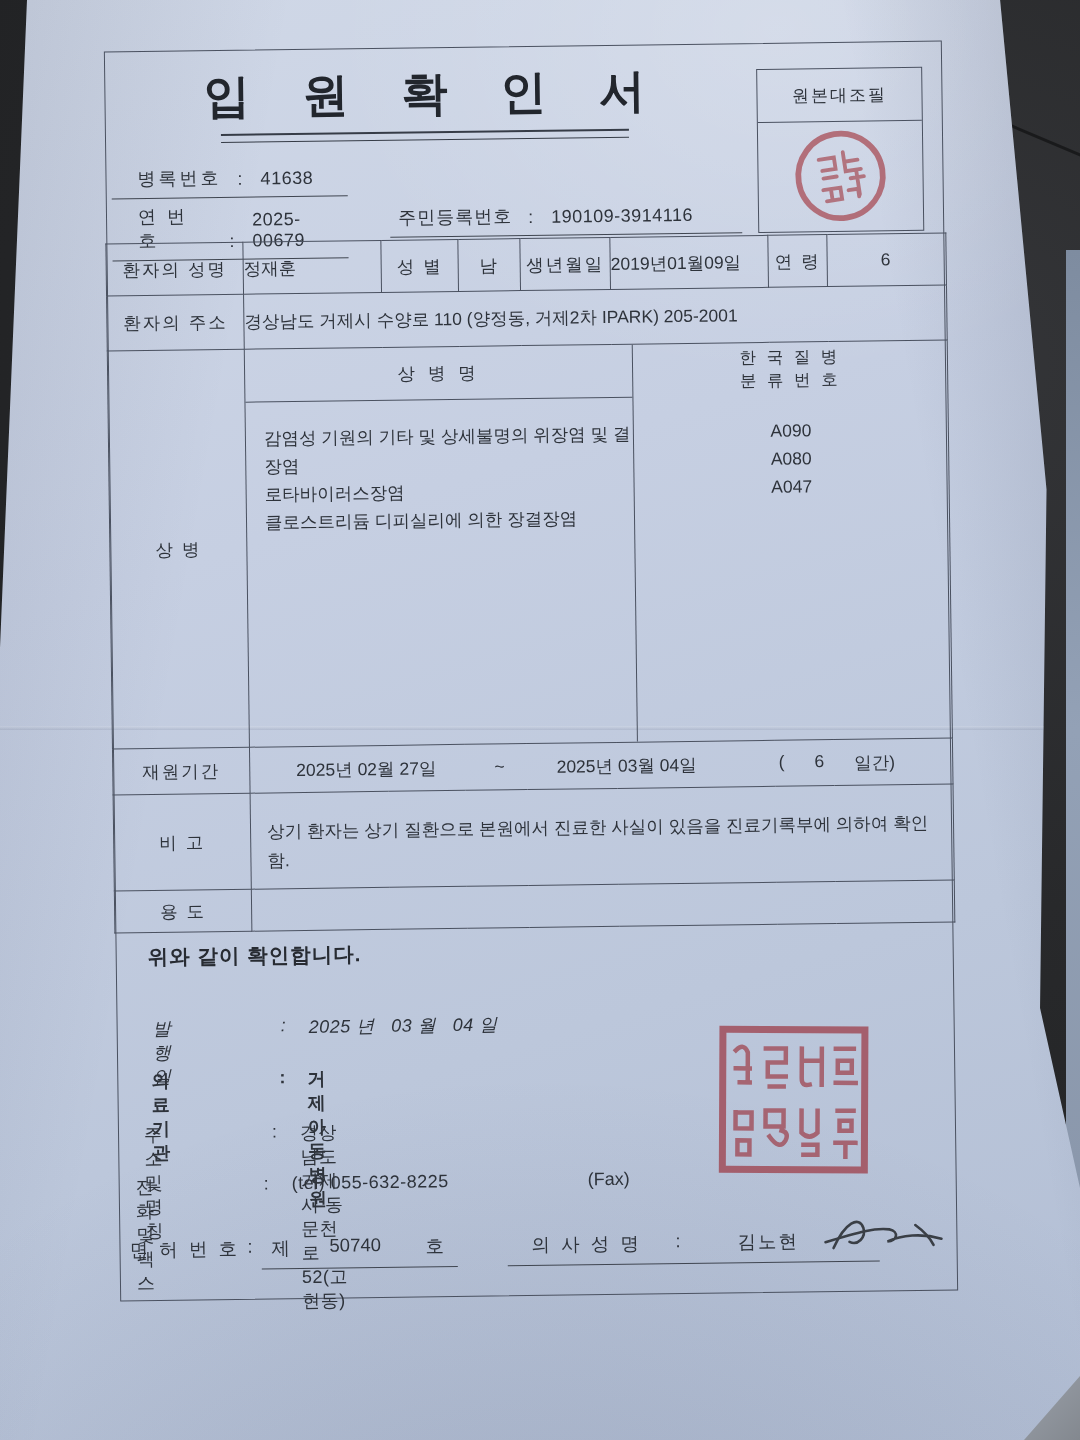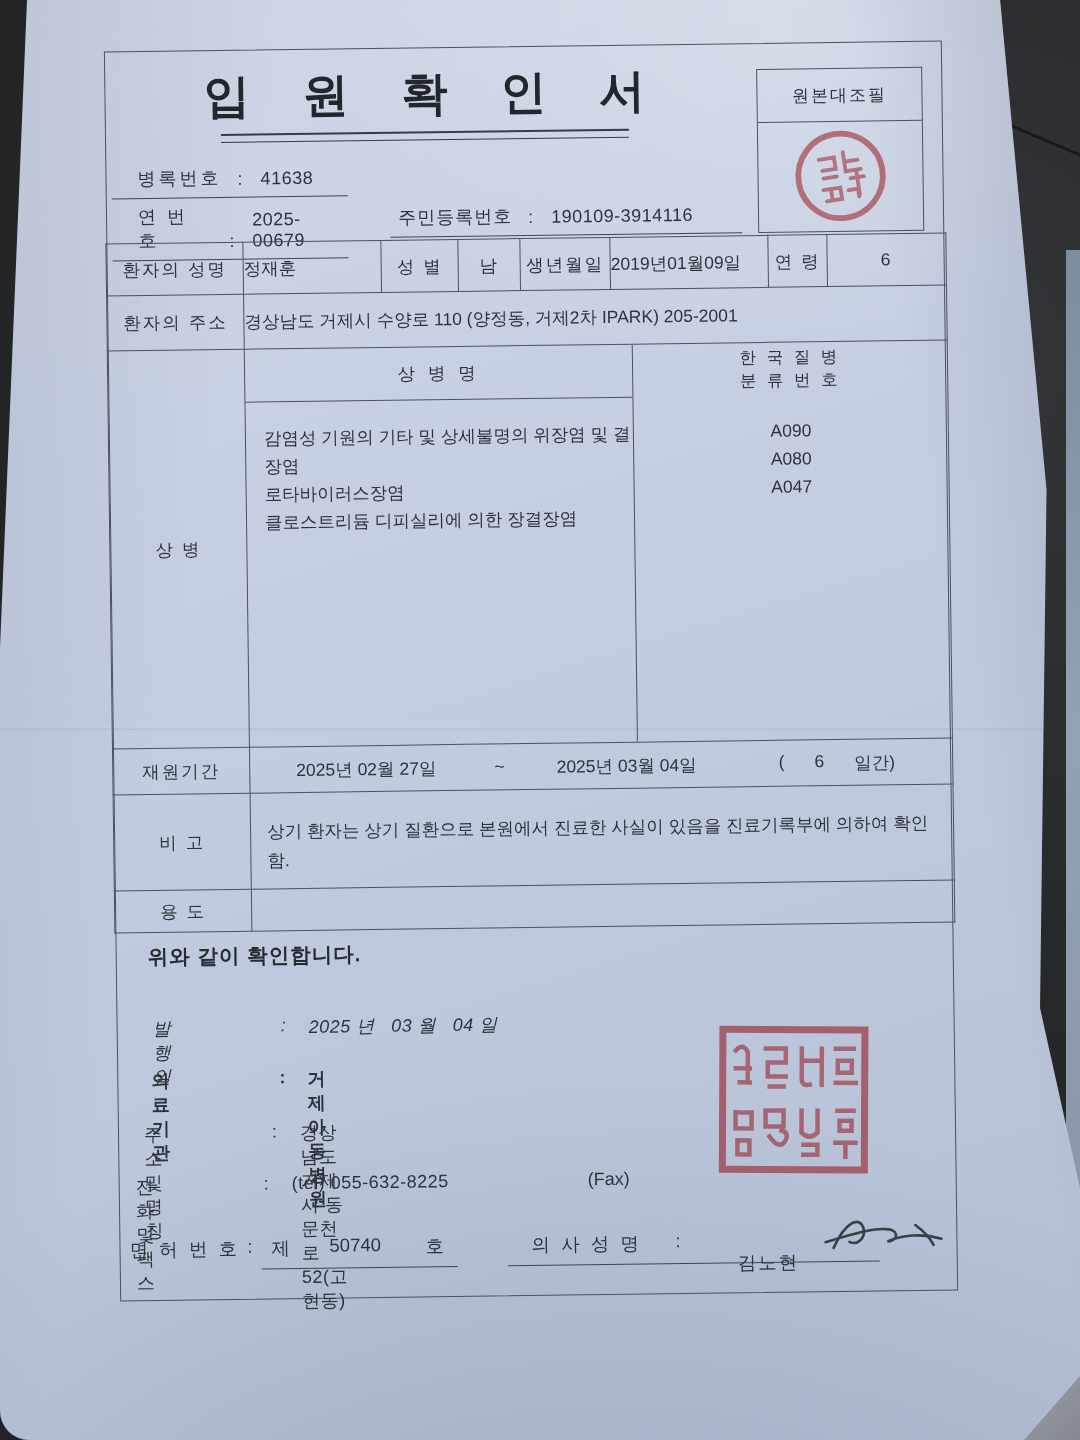--- a/index.html
+++ b/index.html
@@ -10,21 +10,20 @@
   }
   
   .seam{position:absolute;left:925px;top:128px;width:190px;height:3px;background:rgba(0,0,0,.45);transform:rotate(23deg);border-radius:2px;}
   .sliver{position:absolute;right:0;top:250px;width:14px;height:960px;background:linear-gradient(180deg,#7e8ca0,#93a1b6 50%,#8a97ab);}
   .corner-sheet{position:absolute;left:1024px;top:1376px;width:56px;height:64px;background:linear-gradient(135deg,#9aa0a9,#83888f);clip-path:polygon(100% 0,100% 100%,0 100%);z-index:30;}
   
   .paper{
     position:absolute;inset:0;z-index:5;
     background:linear-gradient(163deg,#d0d8e7 0%,#c6cfe2 35%,#bcc7db 68%,#b2bed4 100%);
     clip-path:polygon(2.5% 0%, 92.6% 0%, 96.9% 34%, 96.3% 70%, 100% 82.5%, 100% 100%, 0% 100%, 0% 45%);
-    border-radius:29px;
   }
   .crease{position:absolute;left:0;top:726px;width:100%;height:4px;
     background:linear-gradient(180deg,rgba(255,255,255,.16),rgba(56,66,92,.12));}
   .shade{position:absolute;inset:0;pointer-events:none;
     background:
       radial-gradient(130% 75% at 50% 118%, rgba(32,42,72,.14), transparent 58%),
       linear-gradient(100deg, rgba(20,28,55,.10), transparent 22%),
       linear-gradient(260deg, rgba(25,33,60,.16), transparent 18%),
       radial-gradient(60% 35% at 72% 2%, rgba(255,255,255,.18), transparent 70%);}
   
@@ -92,21 +91,21 @@
   .lic-row{position:absolute;left:0;top:1186px;width:838px;height:40px;font-size:18.5px;}
   .lic-row span{position:absolute;}
   .lic-lbl{left:10px;letter-spacing:3px;}
   .lic-colon{left:128px;}
   .lic-prefix{left:152px;}
   .lic-no{left:210px;}
   .lic-suffix{left:306px;}
   .lic-line{position:absolute;left:142px;top:33px;width:196px;border-top:1.5px solid #3f4550;}
   .doc-lbl{left:412px;letter-spacing:3px;}
   .doc-colon{left:556px;}
-  .doc-name{left:618px;letter-spacing:2px;margin-top:21px;}
+  .doc-name{left:618px;letter-spacing:2px;}
   .doc-line{position:absolute;left:388px;top:33px;width:372px;border-top:1.5px solid #3f4550;}
   .signature{position:absolute;left:700px;top:-20px;width:130px;height:52px;}
 </style>
 </head>
 <body>
 
 <div class="seam"></div>
 <div class="sliver"></div>
 
 <div class="paper">

